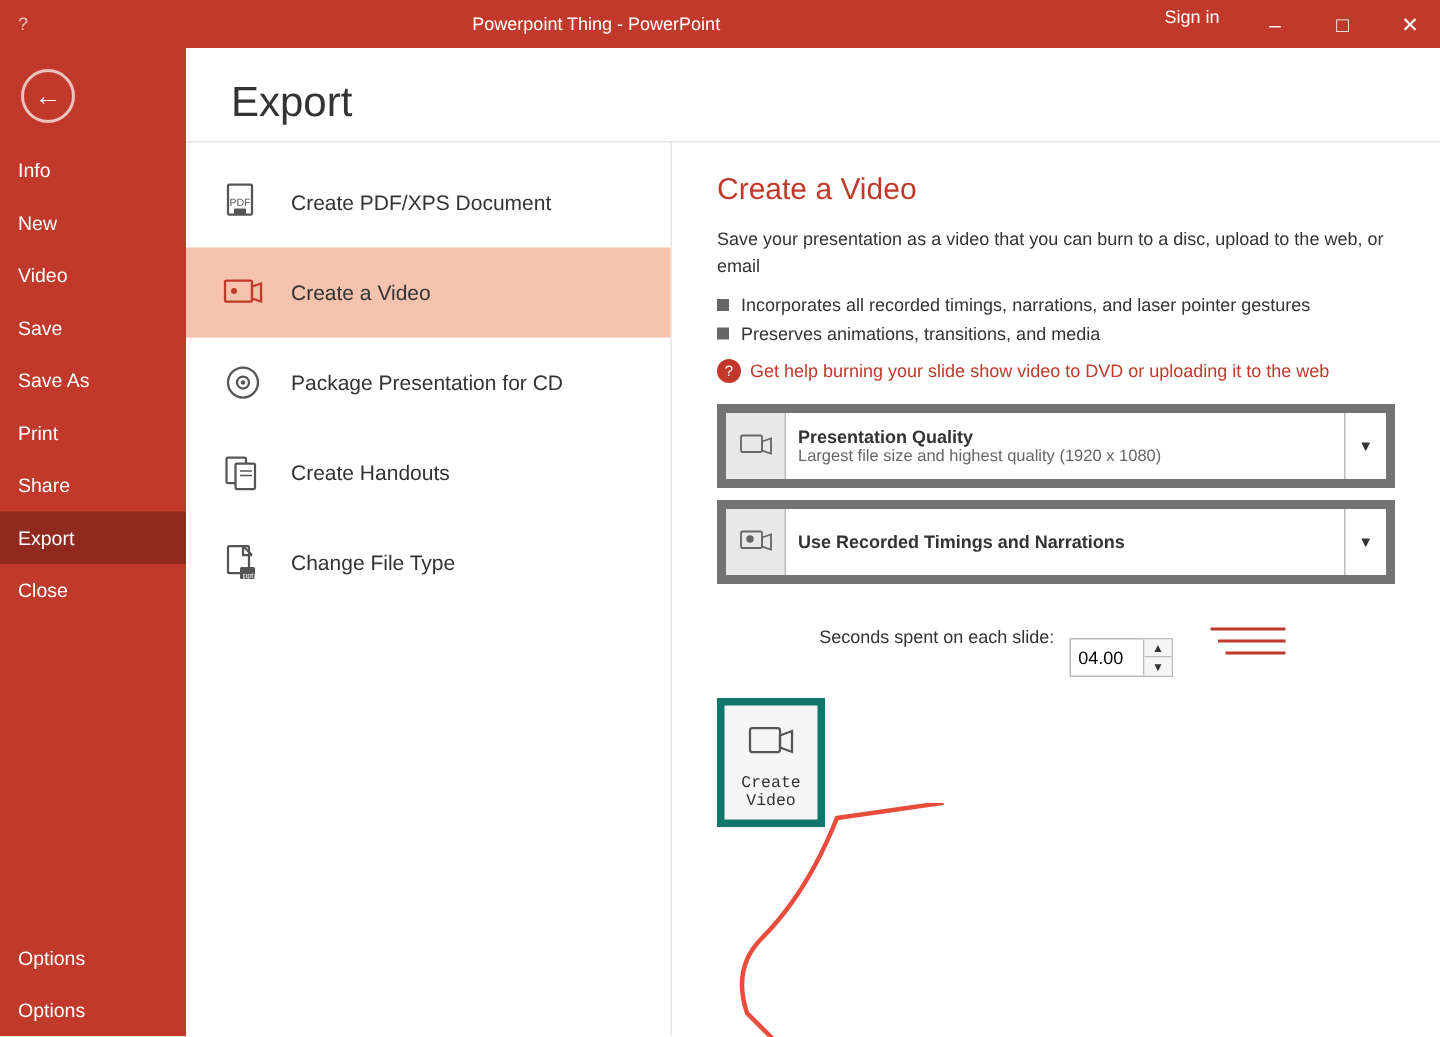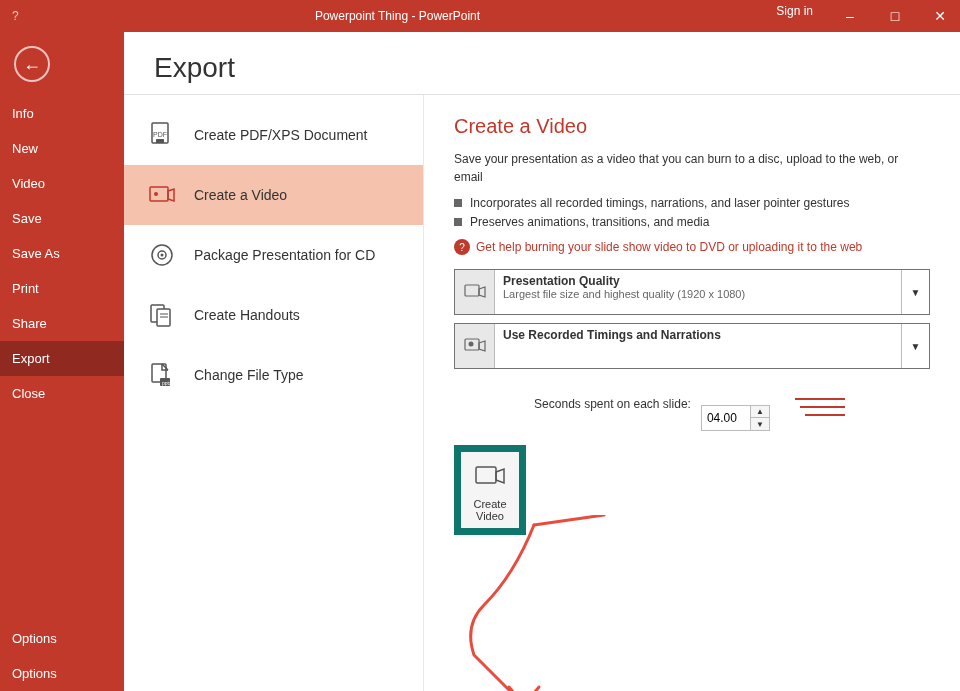--- a/index.html
+++ b/index.html
@@ -110,21 +110,21 @@
 
     
     .export-body {
       display: flex;
       flex: 1;
       overflow: hidden;
     }
 
     
     .export-options {
-      width: 300px;
+      width: 324px;
       flex-shrink: 0;
       padding: 10px 0;
       border-right: 1px solid #e8e8e8;
       text-align: right;
     }
     .export-option {
       display: flex;
       align-items: center;
       padding: 12px 20px;
       cursor: pointer;
@@ -195,23 +195,23 @@
       font-size: 10px;
       display: flex;
       align-items: center;
       justify-content: center;
       flex-shrink: 0;
     }
 
     
     .dropdown-row {
       display: flex;
-      align-items: flex-start;
+      align-items: center;
       margin-bottom: 8px;
-      border: 1px solid #737373;
+      border: 6px solid #737373;
       background: #fff;
     }
     .dropdown-icon-area {
       width: 40px;
       height: 44px;
       background: #e8e8e8;
       display: flex;
       align-items: center;
       justify-content: center;
       flex-shrink: 0;
@@ -279,28 +279,29 @@
       justify-content: center;
       font-size: 8px;
       cursor: pointer;
       background: #f5f5f5;
     }
     .spinner-btn:first-child { border-bottom: 1px solid #bbb; }
 
     
     .create-video-btn {
       width: 72px;
-      border: 7px solid #0f766e;
+      border: 5px solid #0f766e;
       background: #f5f5f5;
       cursor: pointer;
       padding: 6px;
       display: flex;
       flex-direction: column;
       align-items: center;
       gap: 4px;
+      font-family: Liberation Mono, monospace;
     }
     .create-video-icon {
       width: 36px;
       height: 36px;
       display: flex;
       align-items: center;
       justify-content: center;
     }
     .create-video-label {
       font-size: 11px;

